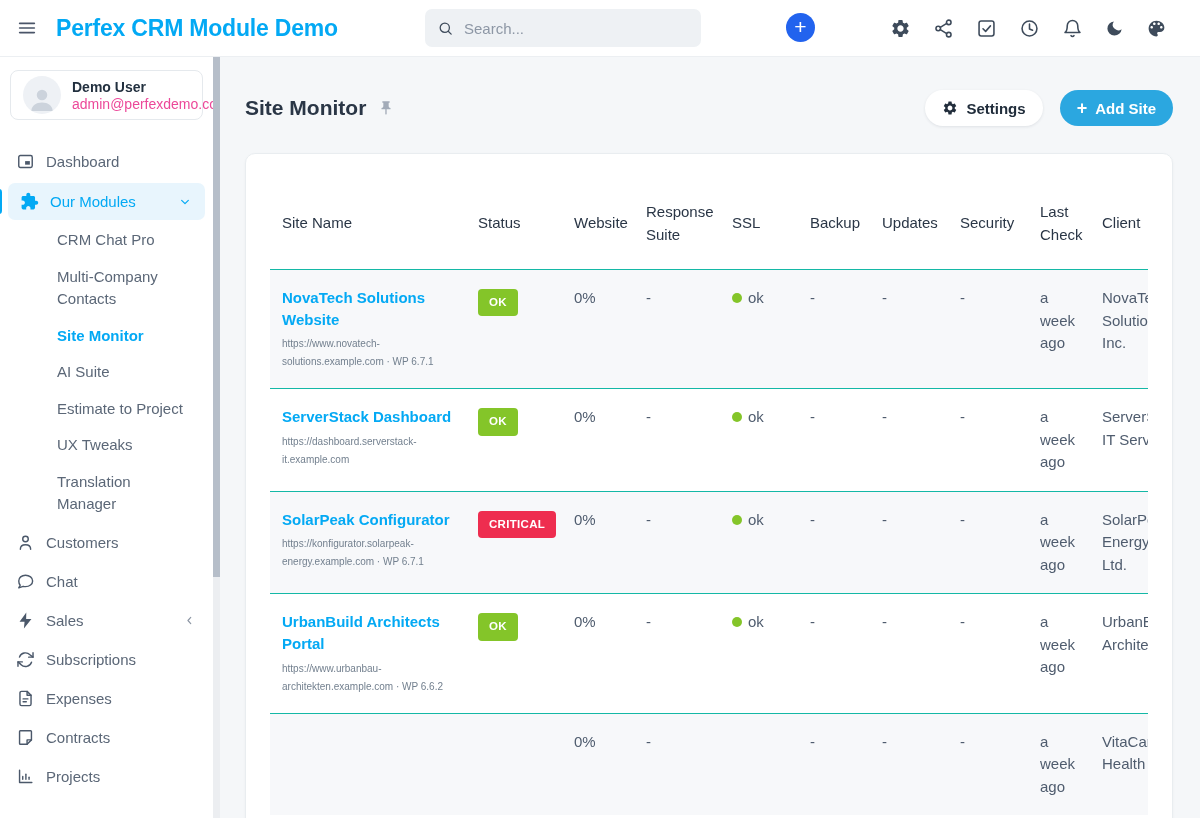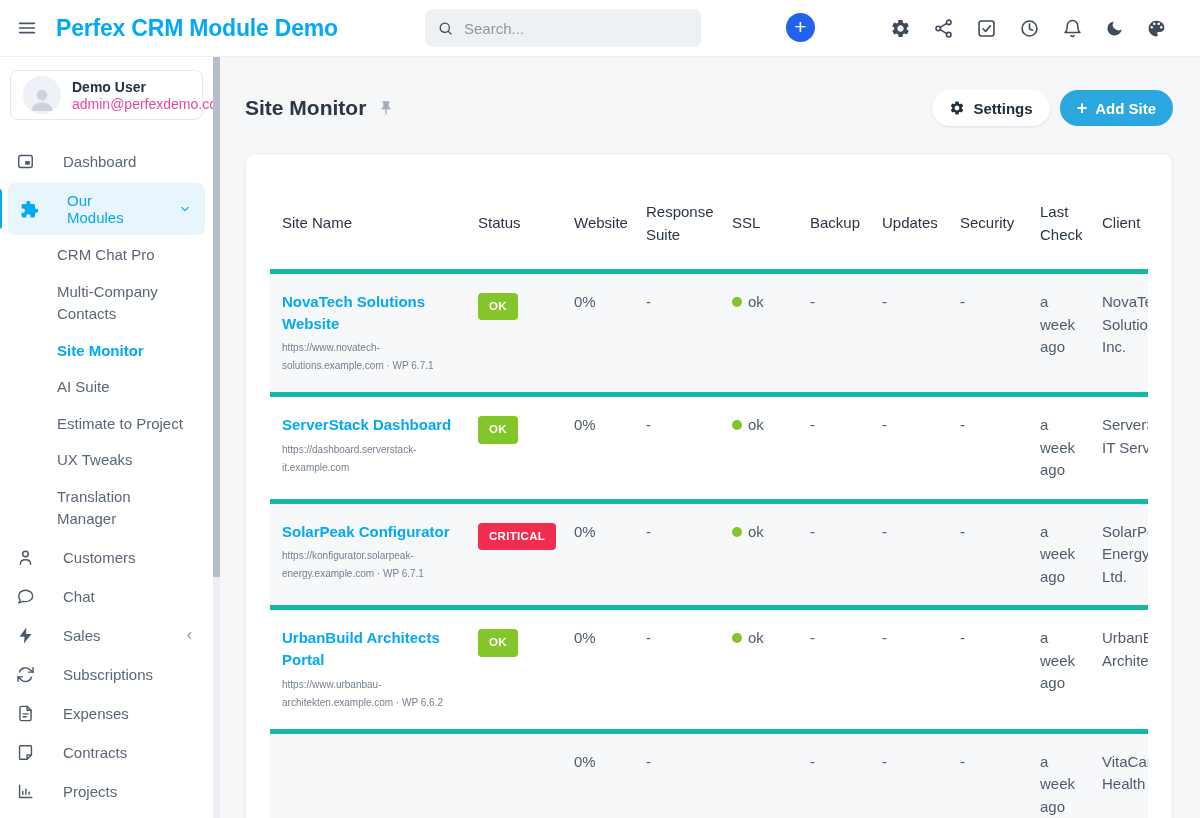--- a/index.html
+++ b/index.html
@@ -52,21 +52,21 @@
   }
   .avatar {
     width:38px; height:38px; border-radius:50%; background:#eef1f5; color:#ccd3dc;
     overflow:hidden; display:flex; align-items:flex-end; justify-content:center; flex:0 0 auto;
   }
   .user-name { font-size:14px; font-weight:bold; color:#22303f; line-height:1.3; }
   .user-email { font-size:14px; color:#ec4899; margin-top:0; }
 
   .nav { padding:4px 0; }
   .nav-item {
-    display:flex; align-items:center; gap:28px; padding:10px 16px;
+    display:flex; align-items:center; gap:11px; padding:10px 16px;
     font-size:15px; color:#5b6777; cursor:pointer; position:relative;
   }
   .nav-item .nav-ic { width:19px; color:#4b586a; flex:0 0 auto; }
   .nav-item .chev { margin-left:auto; color:#8b95a3; }
   .nav-item.active-parent {
     margin:2px 8px; padding:9px 12px; border-radius:7px; background:#e8f5fd;
   }
   .nav-item.active-parent .nav-ic, .nav-item.active-parent .chev { color:inherit; }
   .active-bar { position:absolute; left:-9px; top:6px; bottom:6px; width:3px; border-radius:0 3px 3px 0; }
   .sub-item {
@@ -75,38 +75,38 @@
   .sub-item.active { font-weight:bold; }
 
   
   .main {
     position:fixed; top:57px; left:220px; width:980px; height:761px;
     overflow:hidden; padding:33px 27px 0 25px;
   }
   .page-head { display:flex; align-items:center; }
   .page-title { font-size:21px; font-weight:bold; color:#2a3646; }
   .pin { margin-left:12px; color:#a2abb8; cursor:pointer; }
-  .head-actions { margin-left:auto; display:flex; gap:10px; }
+  .head-actions { margin-left:auto; display:flex; gap:17px; }
   .btn { border:none; border-radius:18px; padding:9px 17px; font-family:"Liberation Sans",sans-serif;
          font-size:15px; font-weight:bold; cursor:pointer; display:flex; align-items:center; gap:8px; }
   .btn-settings { background:#fff; color:#212d3b; box-shadow:0 1px 3px rgba(25,39,61,.10); }
   .btn-add { color:#fff; }
   .btn-add .plus { font-size:18px; font-weight:bold; line-height:1; }
 
   .card {
     margin-top:27px; background:#fff; border:1px solid #e9edf0; border-radius:10px;
     box-shadow:0 1px 3px rgba(25,39,61,.04); padding:24px; height:840px;
   }
   .table-wrap { overflow:hidden; width:100%; }
   table { table-layout:fixed; width:920px; border-collapse:collapse; }
   thead th {
     text-align:left; font-weight:normal; color:#2a3646; font-size:15px; line-height:1.5;
     padding:23px 12px; vertical-align:middle;
   }
-  tbody tr { border-top:5px solid #14b8a6; }
+  tbody tr { border-top:1px solid #14b8a6; }
   tbody tr.stripe { background:#f7f8fa; }
   td { padding:17px 12px; vertical-align:top; font-size:15px; color:#4f5c6e; line-height:1.5; }
   .site-link { color:inherit; font-weight:bold; text-decoration:none; font-size:15px; line-height:1.45; display:inline-block; cursor:pointer; }
   .site-meta { font-size:10px; color:#73808f; line-height:1.8; margin-top:4px; overflow-wrap:break-word; }
   .badge {
     display:inline-block; padding:5px 11px; border-radius:4px; color:#fff;
     font-size:11.5px; font-weight:bold; letter-spacing:.3px; margin-top:2px;
   }
   .dot { display:inline-block; width:10px; height:10px; border-radius:50%; margin-right:6px; }
 </style>

